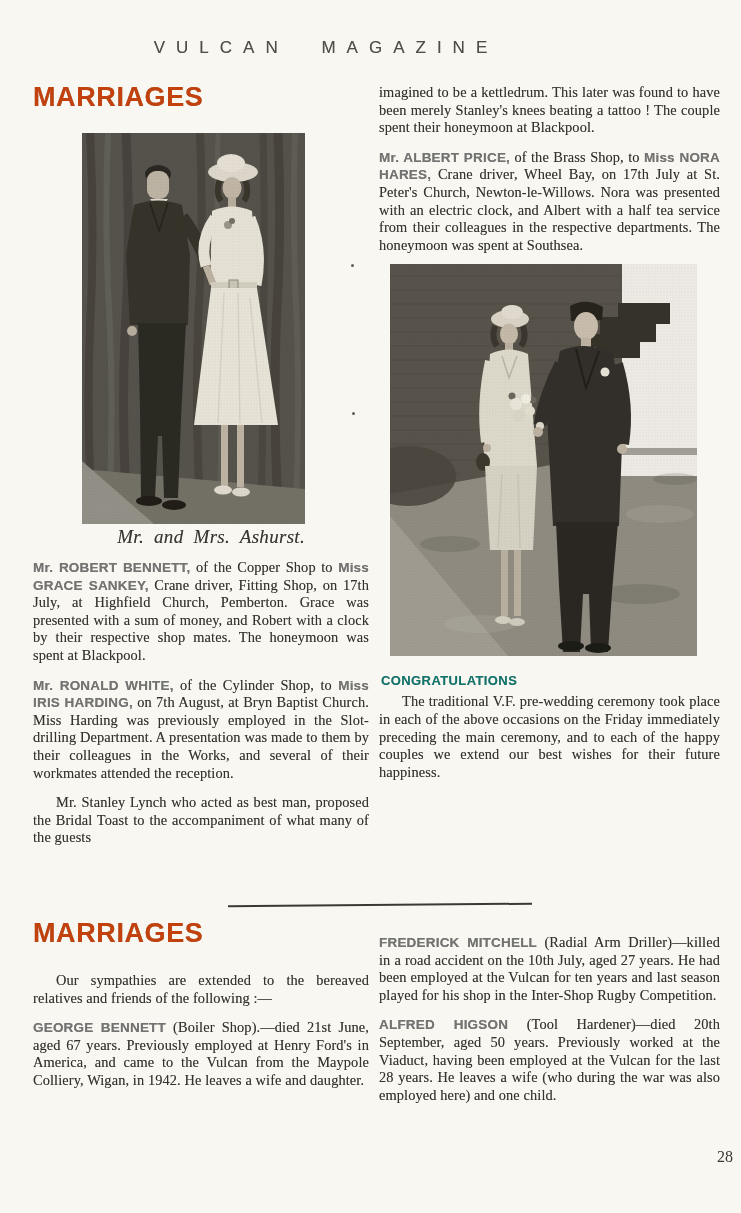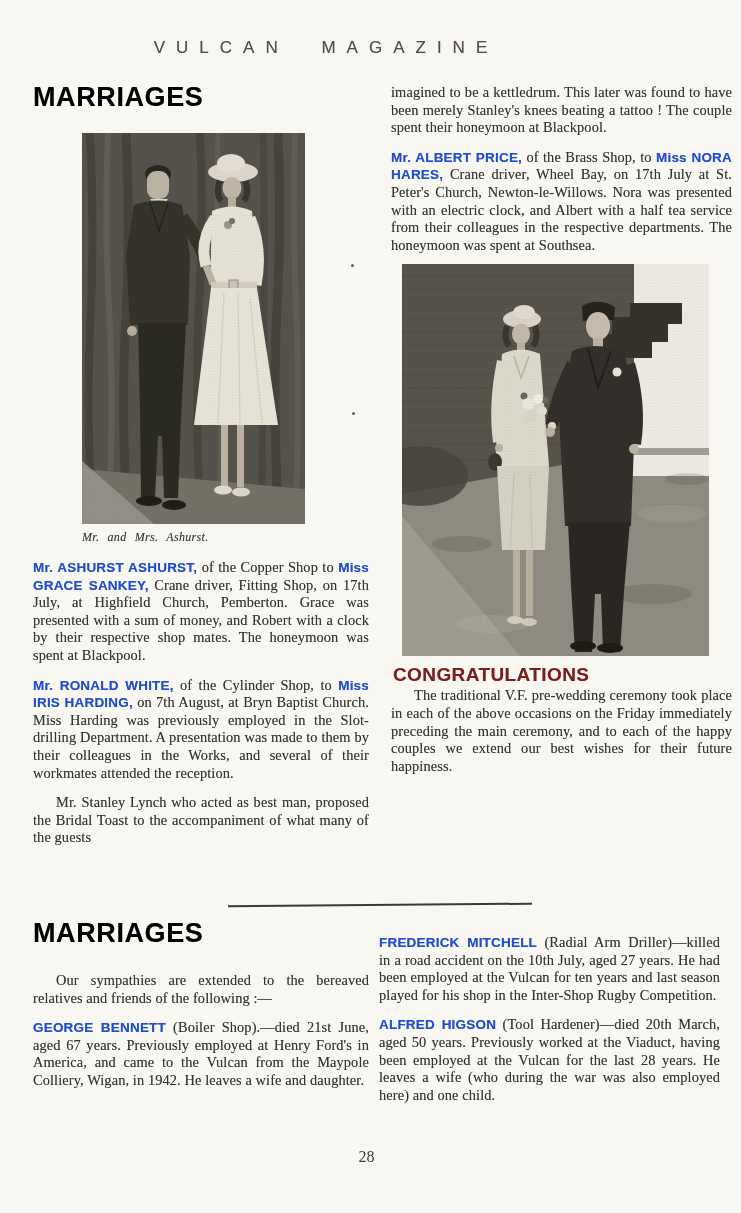--- a/index.html
+++ b/index.html
@@ -13,55 +13,55 @@
     font-family:"Liberation Sans", sans-serif; font-size:17px; font-weight:400;
     letter-spacing:11px; word-spacing:17px; color:#514f48;
     text-shadow:0 0 0.6px rgba(60,58,52,.5);
   }
   .col {
     position:absolute; text-align:justify;
     font-size:14.4px; line-height:17.6px; letter-spacing:0.1px;
     text-shadow:0 0 0.4px rgba(50,48,42,.45);
   }
   #col-lt { left:33px;  top:82px;  width:336px; }
-  #col-rt { left:391px; top:84px;  width:341px; }
+  #col-rt { left:379px; top:84px;  width:341px; }
   #col-lb { left:33px;  top:918px; width:336px; }
   #col-rb { left:379px; top:918px; width:341px; }
   h1.sec {
     font-family:"Liberation Sans", sans-serif; font-weight:700;
     font-size:27px; line-height:30px; letter-spacing:0.6px;
-    color:#000000; margin:0;
+    color:#c2410c; margin:0;
   }
   h2.sub {
     font-family:"Liberation Sans", sans-serif; font-weight:700;
-    font-size:19px; line-height:22px; letter-spacing:0.4px;
-    color:#7f1d1d; margin:8px 0 0 2px;
+    font-size:13px; line-height:22px; letter-spacing:0.4px;
+    color:#0f766e; margin:14px 0 0 2px;
   }
   p { margin:12px 0 0 0; }
   p.first { margin-top:0; }
   p.ind { text-indent:1.6em; }
   p b {
     font-family:"Liberation Sans", sans-serif; font-weight:700;
-    font-size:13.5px; letter-spacing:0.2px; color:#1d4ed8;
+    font-size:13.5px; letter-spacing:0.2px; color:#737373;
   }
   .photo { display:block; background:#55524b; }
   .photo1 { width:223px; height:391px; margin:21px 0 0 49px; }
   .photo2 { width:307px; height:392px; margin:10px 0 0 11px; }
   .cap {
-    font-style:italic; font-size:12px; line-height:20px; text-align:left;
+    font-style:italic; font-size:19px; line-height:20px; text-align:right;
     word-spacing:5px; letter-spacing:0.3px; margin-top:3px; color:#3a3832;
   }
   .cap1 { width:223px; margin-left:49px; }
   .cap2 { width:307px; margin-left:11px; }
   .divider {
     position:absolute; top:904px; left:228px; width:304px; height:2px;
     background:#3b3933; transform:rotate(-0.5deg);
   }
   .pageno {
-    position:absolute; top:1148px; left:0; width:733px; text-align:center;
+    position:absolute; top:1148px; left:0; width:733px; text-align:right;
     font-size:16px; color:#3a3832;
   }
   .speck { position:absolute; background:#605d55; border-radius:50%; }
   .speck1 { left:351px; top:264px; width:3px; height:3px; }
   .speck2 { left:352px; top:412px; width:3px; height:3px; }
 </style>
 </head>
 <body>
 
 <div class="page">
@@ -129,21 +129,21 @@
         <path d="M142,160 L136,290 M156,160 L158,290 M168,165 L180,290" stroke="#d6d1c3" stroke-width="1.4" fill="none"></path>
         <rect x="139" y="292" width="7" height="62" fill="#beb3a2"></rect>
         <rect x="155" y="292" width="7" height="62" fill="#beb3a2"></rect>
         <ellipse cx="141" cy="357" rx="9" ry="4.5" fill="#dfdacd"></ellipse>
         <ellipse cx="159" cy="359" rx="9" ry="4.5" fill="#dcd7ca"></ellipse>
       </g>
       <rect width="223" height="391" fill="url(#ht1)"></rect>
     </svg>
     <div class="cap cap1">Mr. and Mrs. Ashurst.</div>
 
-    <p><b>Mr. ASHURST ASHURST,</b><span> of the Copper Shop to </span><b>Miss GRACE SANKEY,</b><span> Crane driver, Fitting Shop, on 17th July, at Highfield Church, Pemberton.  Grace was presented with a sum of money, and Robert with a clock by their respective shop mates.  The honeymoon was spent at Blackpool.</span></p>
+    <p><b>Mr. ROBERT BENNETT,</b><span> of the Copper Shop to </span><b>Miss GRACE SANKEY,</b><span> Crane driver, Fitting Shop, on 17th July, at Highfield Church, Pemberton.  Grace was presented with a sum of money, and Robert with a clock by their respective shop mates.  The honeymoon was spent at Blackpool.</span></p>
     <p><b>Mr. RONALD WHITE,</b><span> of the Cylinder Shop, to </span><b>Miss IRIS HARDING,</b><span> on 7th August, at Bryn Baptist Church.  Miss Harding was previously employed in the Slot-drilling Department.  A presentation was made to them by their colleagues in the Works, and several of their workmates attended the reception.</span></p>
     <p class="ind"><span>Mr. Stanley Lynch who acted as best man, proposed the Bridal Toast to the accompaniment of what many of the guests</span></p>
   </section>
 
   <section class="col" id="col-rt">
     <p class="first"><span>imagined to be a kettledrum.  This later was found to have been merely Stanley's knees beating a tattoo !  The couple spent their honeymoon at Blackpool.</span></p>
     <p><b>Mr. ALBERT PRICE,</b><span> of the Brass Shop, to </span><b>Miss NORA HARES,</b><span> Crane driver, Wheel Bay, on 17th July at St. Peter's Church, Newton-le-Willows.  Nora was presented with an electric clock, and Albert with a half tea service from their colleagues in the respective departments.  The honeymoon was spent at Southsea.</span></p>
 
     <svg class="photo photo2" viewBox="0 0 307 392" xmlns="http://www.w3.org/2000/svg">
       <defs>
@@ -227,20 +227,20 @@
   <div class="divider"></div>
 
   <section class="col" id="col-lb">
     <h1 class="sec">MARRIAGES</h1>
     <p class="ind" style="margin-top:24px"><span>Our sympathies are extended to the bereaved relatives and friends of the following :—</span></p>
     <p><b>GEORGE BENNETT</b><span> (Boiler Shop).—died 21st June, aged 67 years.  Previously employed at Henry Ford's in America, and came to the Vulcan from the Maypole Colliery, Wigan, in 1942.  He leaves a wife and daughter.</span></p>
   </section>
 
   <section class="col" id="col-rb">
     <p class="first" style="margin-top:16px"><b>FREDERICK MITCHELL</b><span> (Radial Arm Driller)—killed in a road accident on the 10th July, aged 27 years.  He had been employed at the Vulcan for ten years and last season played for his shop in the Inter-Shop Rugby Competition.</span></p>
-    <p><b>ALFRED HIGSON</b><span> (Tool Hardener)—died 20th March, aged 50 years.  Previously worked at the Viaduct, having been employed at the Vulcan for the last 28 years.  He leaves a wife (who during the war was also employed here) and one child.</span></p>
+    <p><b>ALFRED HIGSON</b><span> (Tool Hardener)—died 20th September, aged 50 years.  Previously worked at the Viaduct, having been employed at the Vulcan for the last 28 years.  He leaves a wife (who during the war was also employed here) and one child.</span></p>
   </section>
 
   <div class="pageno">28</div>
 
   <div class="speck speck1"></div>
   <div class="speck speck2"></div>
 </div>
 
 </body></html>

